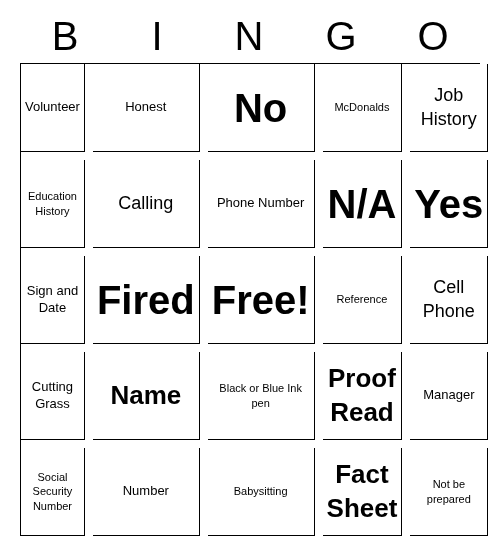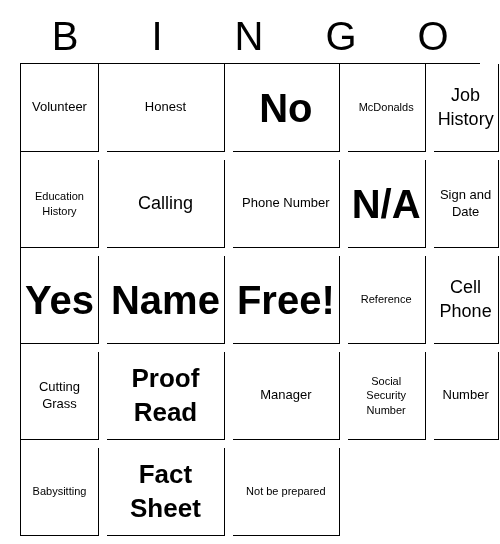--- a/index.html
+++ b/index.html
@@ -77,27 +77,29 @@
   <div class="bingo-grid">
   <div class="bingo-cell">Volunteer</div>
       <div class="bingo-cell">Honest</div>
       <div class="bingo-cell xlarge-text">No</div>
       <div class="bingo-cell small-text">McDonalds</div>
       <div class="bingo-cell medium-text">Job History</div>
       <div class="bingo-cell small-text">Education History</div>
       <div class="bingo-cell medium-text">Calling</div>
       <div class="bingo-cell">Phone Number</div>
       <div class="bingo-cell xlarge-text">N/A</div>
+      <div class="bingo-cell xlarge-text">Yes</div>
       <div class="bingo-cell">Sign and Date</div>
-      <div class="bingo-cell xlarge-text">Yes</div>
-      <div class="bingo-cell xlarge-text">Name</div>
+      <div class="bingo-cell xlarge-text">Fired</div>
       <div class="bingo-cell xlarge-text">Free!</div>
       <div class="bingo-cell small-text">Reference</div>
       <div class="bingo-cell medium-text">Cell Phone</div>
       <div class="bingo-cell">Cutting Grass</div>
+      <div class="bingo-cell large-text">Name</div>
+      <div class="bingo-cell small-text">Black or Blue Ink pen</div>
       <div class="bingo-cell large-text">Proof Read</div>
       <div class="bingo-cell">Manager</div>
       <div class="bingo-cell small-text">Social Security Number</div>
       <div class="bingo-cell">Number</div>
       <div class="bingo-cell small-text">Babysitting</div>
       <div class="bingo-cell large-text">Fact Sheet</div>
       <div class="bingo-cell small-text">Not be prepared</div>
     </div>
 </div>
 

